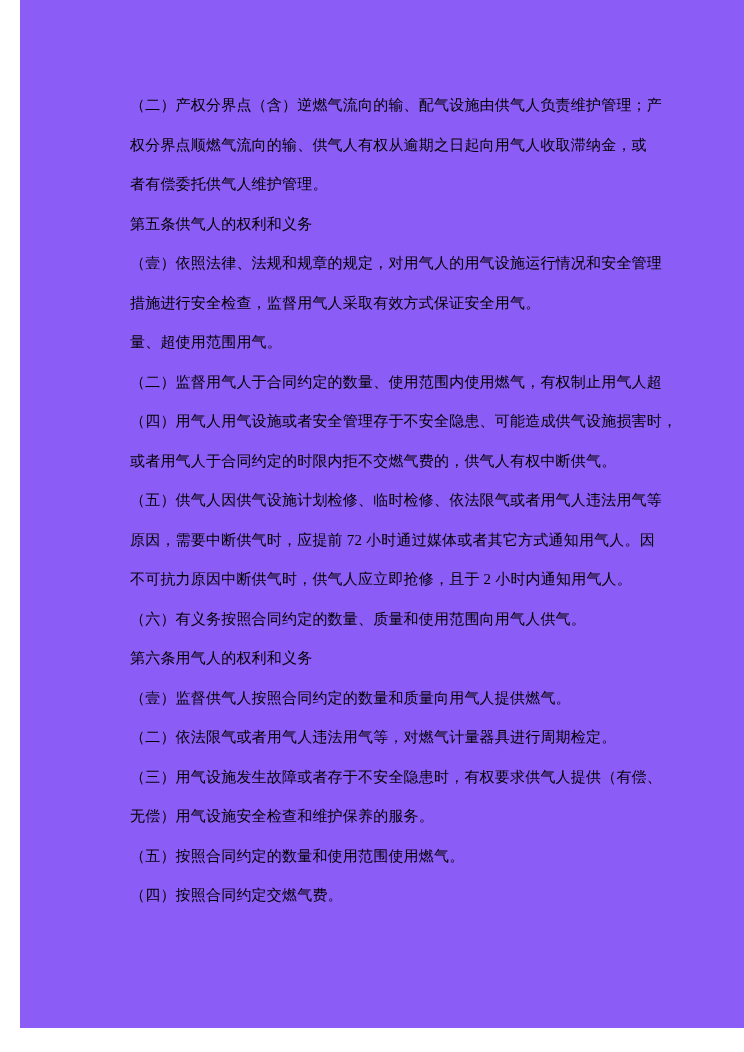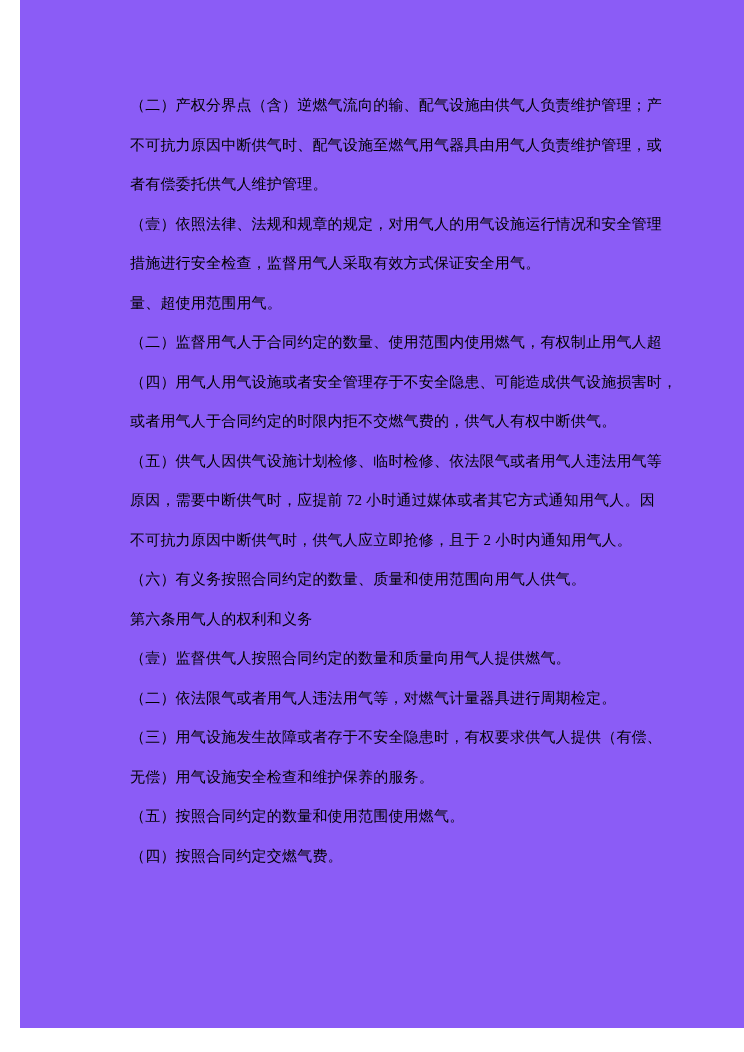--- a/index.html
+++ b/index.html
@@ -40,22 +40,23 @@
     white-space: nowrap;
     letter-spacing: 0.2px;
   }
 </style>
 </head>
 <body>
 
 <div class="page">
   <div class="text-block">
     <div class="doc-line">（二）产权分界点（含）逆燃气流向的输、配气设施由供气人负责维护管理；产</div>
-    <div class="doc-line">不可抗力原因中断供气时、配气设施至燃气用气器具由用气人负责维护管理，或</div>
+    <div class="doc-line">权分界点顺燃气流向的输、供气人有权从逾期之日起向用气人收取滞纳金，或</div>
     <div class="doc-line">者有偿委托供气人维护管理。</div>
+    <div class="section-heading">第五条供气人的权利和义务</div>
     <div class="doc-line">（壹）依照法律、法规和规章的规定，对用气人的用气设施运行情况和安全管理</div>
     <div class="doc-line">措施进行安全检查，监督用气人采取有效方式保证安全用气。</div>
     <div class="doc-line">量、超使用范围用气。</div>
     <div class="doc-line">（二）监督用气人于合同约定的数量、使用范围内使用燃气，有权制止用气人超</div>
     <div class="doc-line">（四）用气人用气设施或者安全管理存于不安全隐患、可能造成供气设施损害时，</div>
     <div class="doc-line">或者用气人于合同约定的时限内拒不交燃气费的，供气人有权中断供气。</div>
     <div class="doc-line">（五）供气人因供气设施计划检修、临时检修、依法限气或者用气人违法用气等</div>
     <div class="doc-line">原因，需要中断供气时，应提前 72 小时通过媒体或者其它方式通知用气人。因</div>
     <div class="doc-line">不可抗力原因中断供气时，供气人应立即抢修，且于 2 小时内通知用气人。</div>
     <div class="doc-line">（六）有义务按照合同约定的数量、质量和使用范围向用气人供气。</div>

